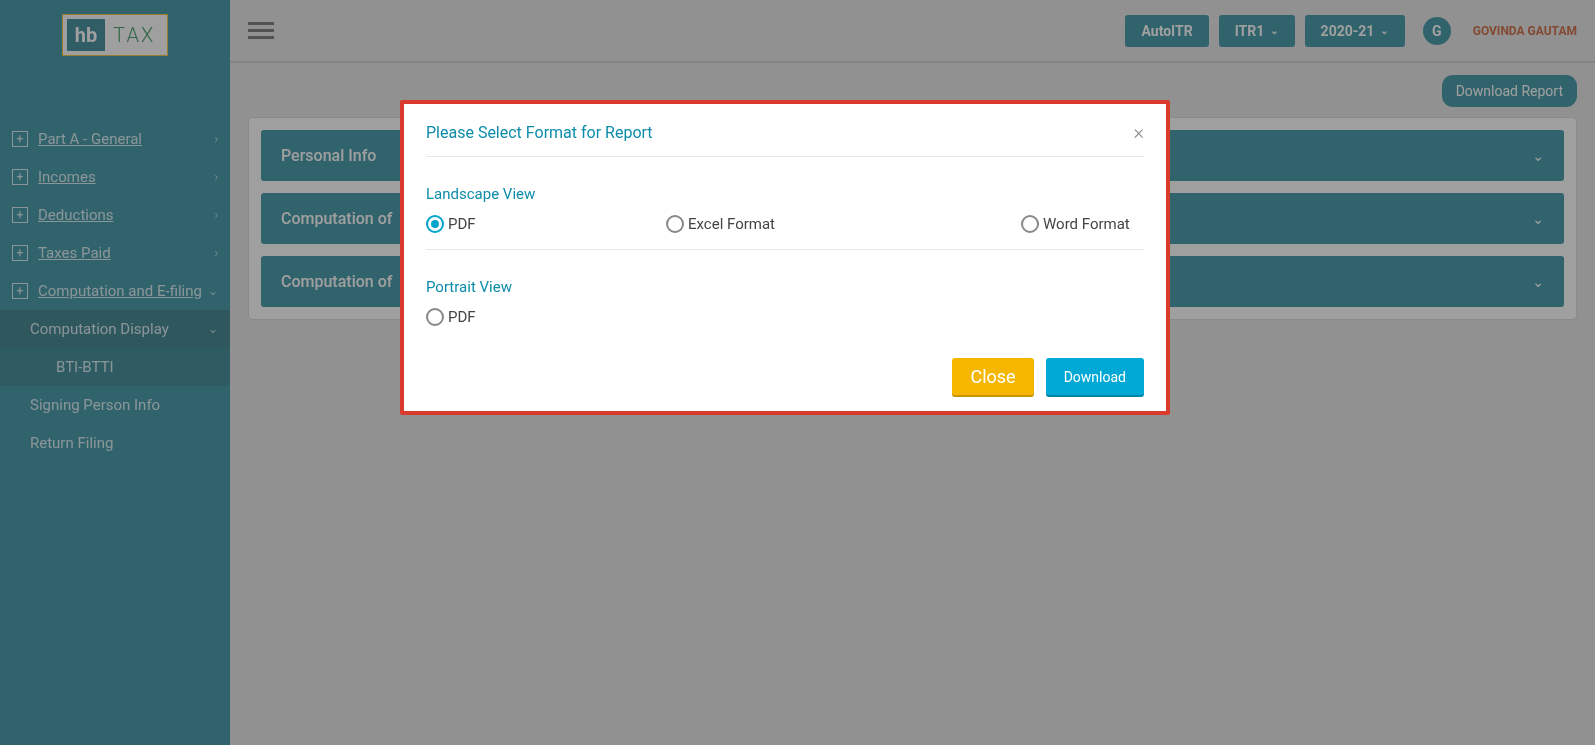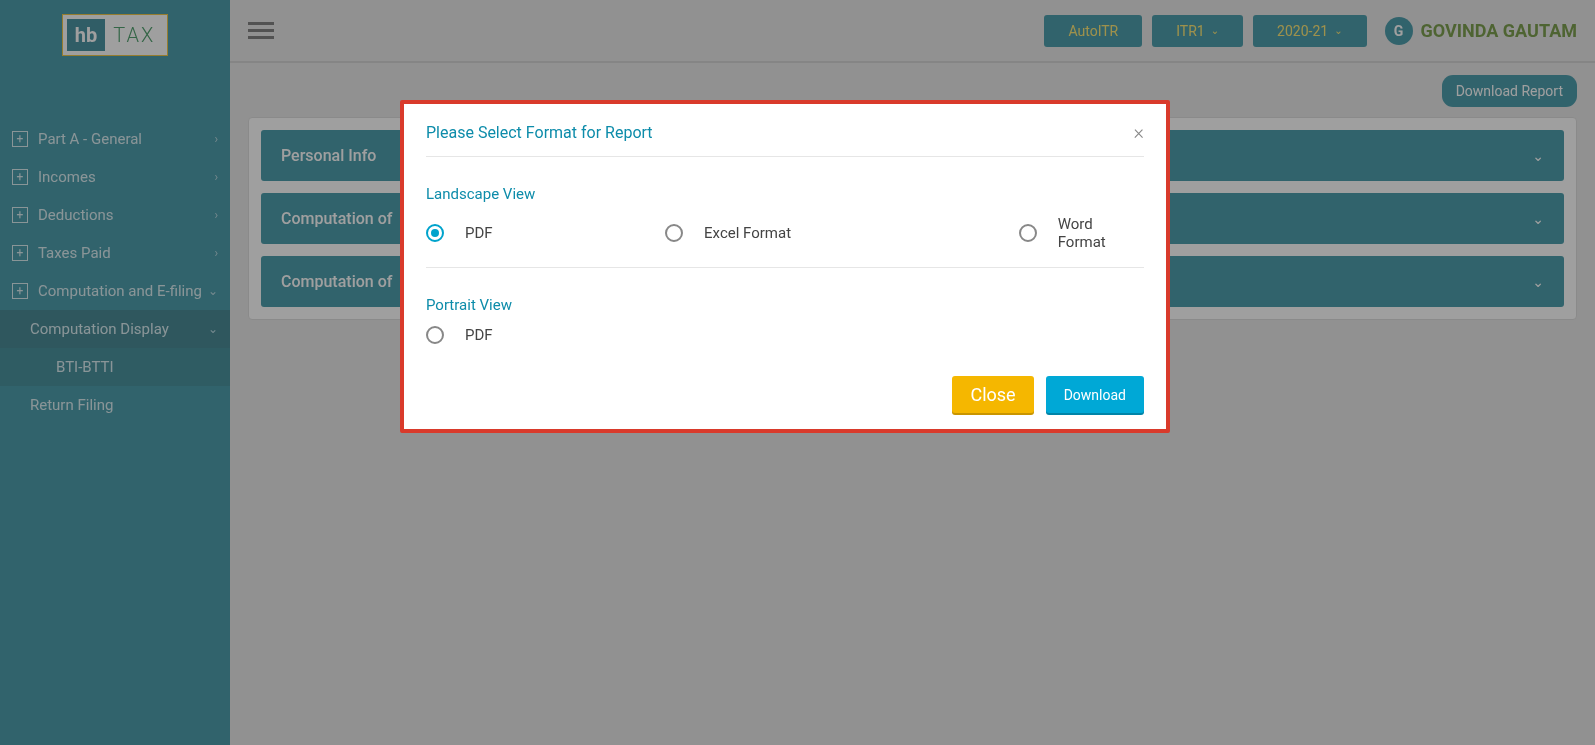--- a/index.html
+++ b/index.html
@@ -8,41 +8,41 @@
 
 .sidebar { position: absolute; left: 0; top: 0; width: 230px; height: 100%; background: #0d7a8e; color: #cfe8ee; }
 .logo-area { height: 70px; display: flex; align-items: center; justify-content: center; padding: 10px; }
 .logo { background: #fff; padding: 4px; display: flex; align-items: center; border: 1px solid #eab308; }
 .logo-hb { background: #0a6d80; color: #fff; font-weight: bold; font-size: 20px; padding: 4px 8px; }
 .logo-tax { color: #15803d; font-weight: 300; font-size: 20px; padding: 4px 8px; letter-spacing: 2px; }
 
 .nav { margin-top: 50px; }
 .nav-item { display: flex; align-items: center; padding: 10px 12px; font-size: 15px; color: #cfe8ee; cursor: pointer; position: relative; }
 .nav-item .plus-icon { width: 16px; height: 16px; border: 1px solid #cfe8ee; display: flex; align-items: center; justify-content: center; font-size: 12px; margin-right: 10px; flex-shrink: 0; }
-.nav-item .label { flex: 1; }
+.nav-item .label { flex: 1; text-decoration: underline; }
 .nav-item .chev { font-size: 12px; color: #9fcdd8; }
 .nav-sub { padding: 10px 12px 10px 30px; font-size: 15px; color: #cfe8ee; cursor: pointer; display: flex; align-items: center; position: relative; }
 .nav-sub.active { background: #075f6f; }
 .nav-sub .label { flex: 1; }
 .nav-sub .chev { font-size: 12px; color: #9fcdd8; }
 .nav-subsub { padding: 10px 12px 10px 56px; font-size: 15px; color: #cfe8ee; cursor: pointer; }
 .nav-subsub.active-sub { background: #086a7b; }
 
 
 .main { position: absolute; left: 230px; right: 0; top: 0; height: 100%; background: #e0e0e0; }
 
 
 .topbar { height: 63px; border-bottom: 2px solid #c5c5c5; display: flex; align-items: center; padding: 0 18px; }
 .hamburger { display: flex; flex-direction: column; gap: 4px; cursor: pointer; }
 .hamburger span { width: 26px; height: 3px; background: #555; }
 .topbar-spacer { flex: 1; }
-.top-btn { background: #0d7a8e; color: #fde047; padding: 8px 24px; border-radius: 3px; margin-left: 10px; font-size: 14px; font-weight: normal; cursor: pointer; display: flex; align-items: center; gap: 6px; border: none; }
+.top-btn { background: #0d7a8e; color: #ffffff; padding: 8px 16px; border-radius: 3px; margin-left: 10px; font-size: 14px; font-weight: bold; cursor: pointer; display: flex; align-items: center; gap: 6px; border: none; }
 .top-btn .chev-down { font-size: 10px; }
 .user-avatar { width: 28px; height: 28px; border-radius: 50%; background: #0d7a8e; color: #fff; display: flex; align-items: center; justify-content: center; font-weight: bold; margin-left: 18px; font-size: 14px; }
-.user-name { margin-left: 8px; color: #4d7c0f; font-weight: bold; font-size: 18px; }
+.user-name { margin-left: 22px; color: #c2410c; font-weight: bold; font-size: 12px; }
 
 
 .content-area { padding: 12px 18px; }
 .dl-row { display: flex; justify-content: flex-end; margin-bottom: 10px; }
 .dl-btn { background: #0d7a8e; color: #fff; padding: 8px 14px; border-radius: 11px; font-size: 14px; border: none; cursor: pointer; }
 
 .panel-box { background: #fff; border: 1px solid #d0d0d0; border-radius: 4px; padding: 12px; }
 .accordion-row { background: #0d7a8e; color: #fff; padding: 16px 20px; border-radius: 3px; margin-bottom: 12px; font-size: 16px; font-weight: 500; position: relative; }
 .accordion-row .chev { position: absolute; right: 20px; top: 50%; transform: translateY(-50%); font-size: 14px; }
 
@@ -53,21 +53,21 @@
 .modal-wrap { position: absolute; left: 400px; top: 100px; width: 770px; background: #fff; border: 4px solid #d93a2b; border-radius: 2px; }
 .modal-inner { padding: 16px 22px; }
 .modal-header { display: flex; align-items: center; padding-bottom: 12px; border-bottom: 1px solid #e6e6e6; }
 .modal-title { color: #0d8caa; font-size: 16px; flex: 1; }
 .modal-close { color: #888; font-size: 20px; cursor: pointer; font-weight: 300; }
 
 .section-title { color: #0d8caa; font-size: 15px; margin-top: 28px; margin-bottom: 12px; }
 
 .radio-row { display: flex; gap: 0; padding-bottom: 16px; border-bottom: 1px solid #e6e6e6; }
 .radio-row.no-border { border-bottom: none; }
-.radio-item { display: flex; align-items: center; gap: 21px; cursor: pointer; font-size: 15px; color: #444; }
+.radio-item { display: flex; align-items: center; gap: 4px; cursor: pointer; font-size: 15px; color: #444; }
 .radio-row .radio-item:nth-child(1){ width: 240px; }
 .radio-row .radio-item:nth-child(2){ width: 355px; }
 .radio-circle { width: 18px; height: 18px; border: 2px solid #888; border-radius: 50%; position: relative; flex-shrink: 0; }
 .radio-circle.selected { border-color: #00a3cc; }
 .radio-circle.selected::after { content: ""; position: absolute; inset: 3px; background: #00a3cc; border-radius: 50%; }
 
 .modal-footer { display: flex; justify-content: flex-end; gap: 12px; margin-top: 16px; }
 .btn-close { background: #f5b700; color: #fff; border: none; padding: 8px 18px; border-radius: 3px; font-size: 18px; cursor: pointer; box-shadow: 0 2px 0 #c99500; }
 .btn-download { background: #00a8d6; color: #fff; border: none; padding: 8px 18px; border-radius: 3px; font-size: 14px; cursor: pointer; box-shadow: 0 2px 0 #0084a8; }
 </style>
@@ -106,20 +106,23 @@
       <span class="plus-icon">+</span>
       <span class="label">Computation and E-filing</span>
       <span class="chev">⌄</span>
     </div>
     <div class="nav-sub active">
       <span class="label">Computation Display</span>
       <span class="chev">⌄</span>
     </div>
     <div class="nav-subsub active-sub">
       <span>BTI-BTTI</span>
+    </div>
+    <div class="nav-sub">
+      <span class="label">Signing Person Info</span>
     </div>
     <div class="nav-sub">
       <span class="label">Return Filing</span>
     </div>
   </div>
 </div>
 
 <div class="main">
   <div class="topbar">
     <div class="hamburger">

